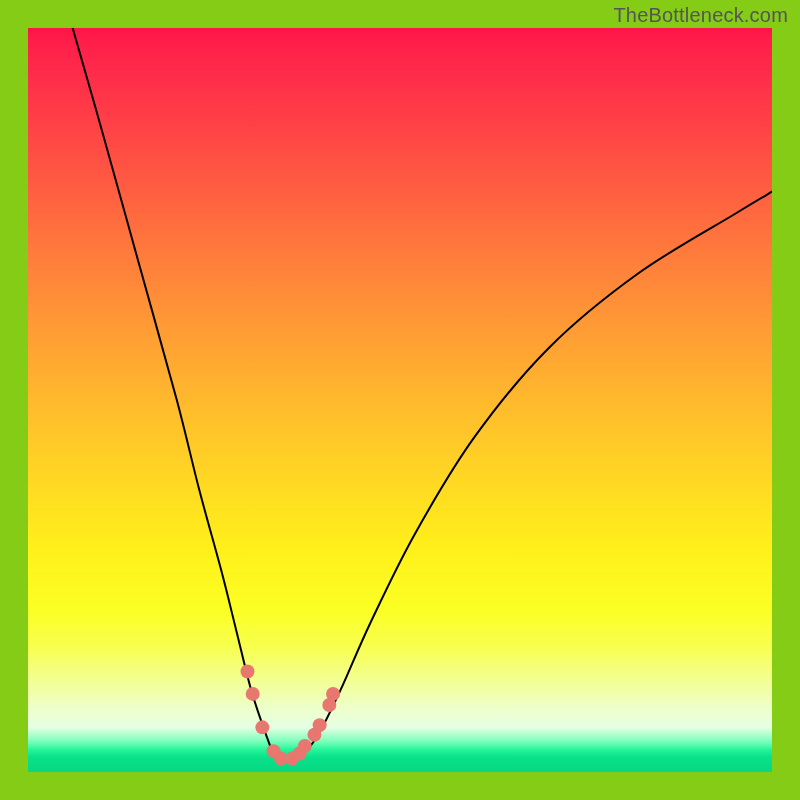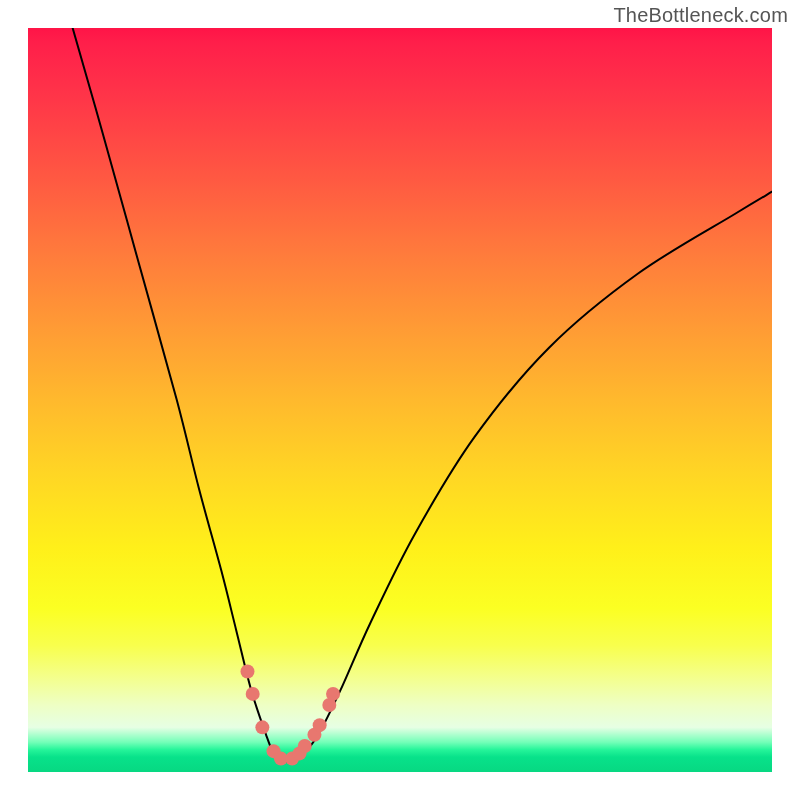--- a/index.html
+++ b/index.html
@@ -8,21 +8,21 @@
     width: 800px;
     height: 800px;
     overflow: hidden;
     background: #000;
     font-family: Arial, Helvetica, sans-serif;
   }
   .frame {
     position: relative;
     width: 800px;
     height: 800px;
-    background: #ffffff;
+    background: #84cc16;
   }
   .plot-area {
     position: absolute;
     left: 28px;
     top: 28px;
     width: 744px;
     height: 744px;
     overflow: hidden;
   }
   .gradient {

